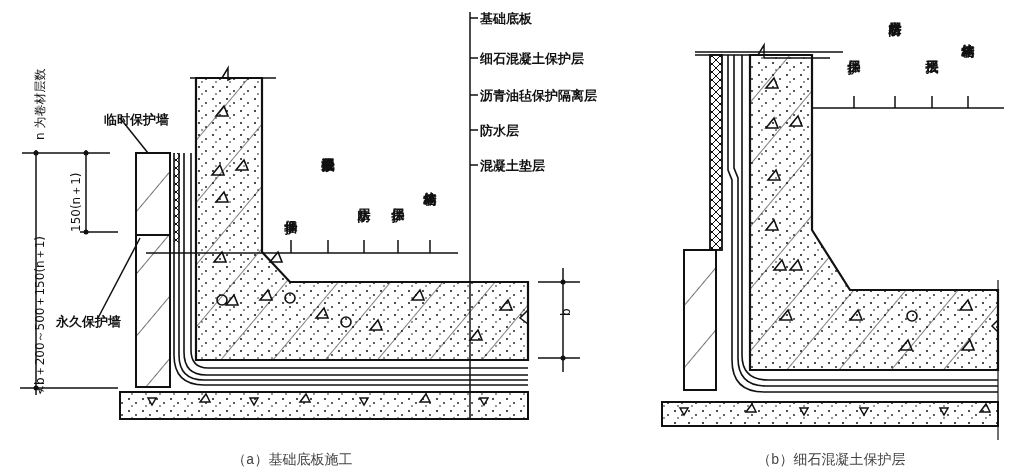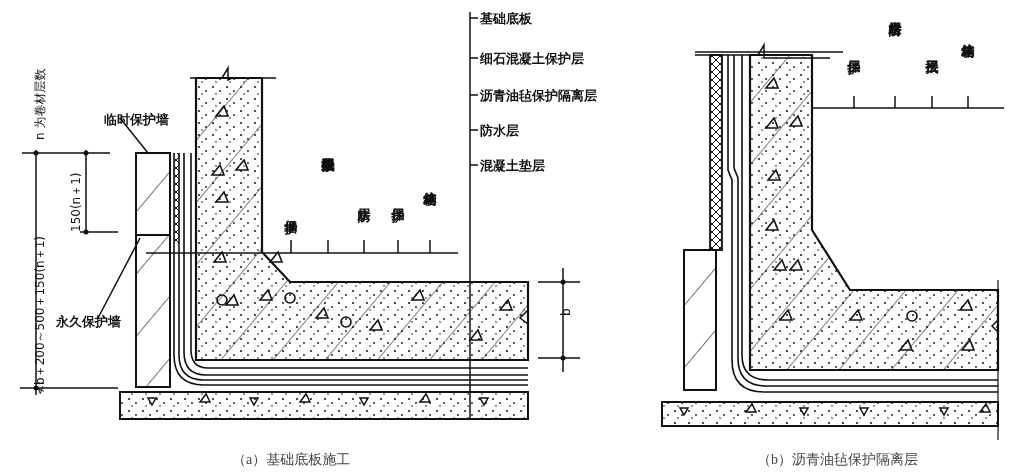--- a/index.html
+++ b/index.html
@@ -1,21 +1,21 @@
 <!DOCTYPE html>
 <html><head>
 <meta charset="utf-8">
 <style>
   html, body { margin: 0; padding: 0; background: #ffffff; }
   body { width: 1024px; height: 476px; position: relative; overflow: hidden;
          font-family: "DejaVu Sans", sans-serif; color: #111; }
   svg { position: absolute; left: 0; top: 0; }
   .lbl { font-family: "DejaVu Sans", sans-serif; font-weight: bold; font-size: 13px; fill: #111; }
   .dim { font-family: "DejaVu Sans", sans-serif; font-size: 12px; fill: #111; }
-  .cap { position: absolute; font-family: Liberation Serif, serif; font-size: 14px; color: #444; white-space: nowrap; }
+  .cap { position: absolute; font-family: Liberation Mono, monospace; font-size: 14px; color: #444; white-space: nowrap; }
 </style>
 </head>
 <body>
 
 <svg width="1024" height="476" viewBox="0 0 1024 476">
   <defs>
     <pattern id="hatch" patternUnits="userSpaceOnUse" width="16" height="16" patternTransform="rotate(-45)">
       <line x1="0" y1="0" x2="0" y2="16" stroke="#111" stroke-width="1.3"></line>
     </pattern>
     <pattern id="hatchWide" patternUnits="userSpaceOnUse" width="40" height="40" patternTransform="rotate(40)">
@@ -193,13 +193,13 @@
     </g>
 
     <text class="lbl" style="writing-mode: tb;" x="854" y="50">保护层</text>
     <text class="lbl" style="writing-mode: tb;" x="895" y="12">卷材防水层</text>
     <text class="lbl" style="writing-mode: tb;" x="932" y="50">找平层</text>
     <text class="lbl" style="writing-mode: tb;" x="968" y="34">结构墙体</text>
   </g>
 </svg>
 
 <div class="cap" style="left:232px; top:451px;">（a）基础底板施工</div>
-<div class="cap" style="left:757px; top:451px;">（b）沥青油毡保护隔离层</div>
+<div class="cap" style="left:757px; top:451px;">（b）细石混凝土保护层</div>
 
 </body></html>

